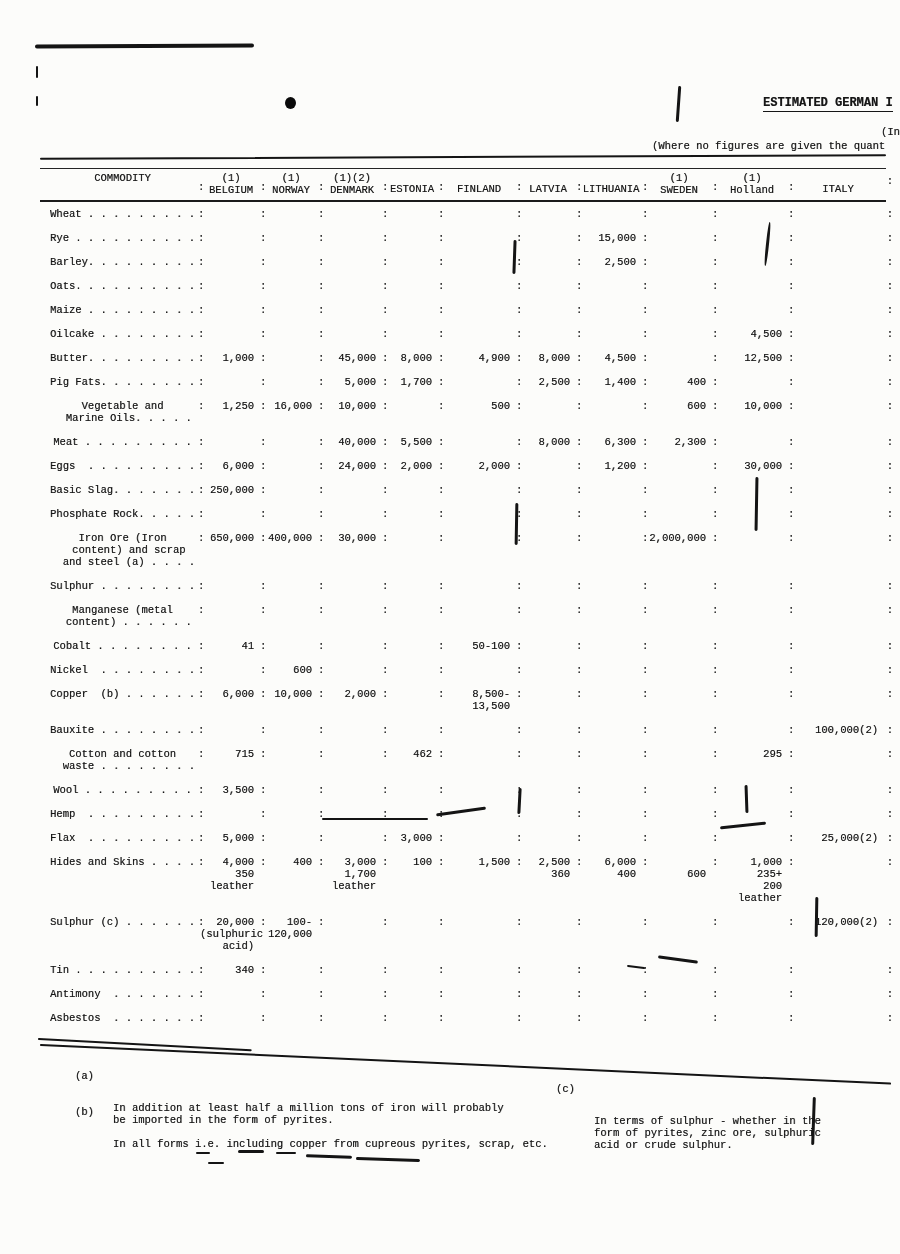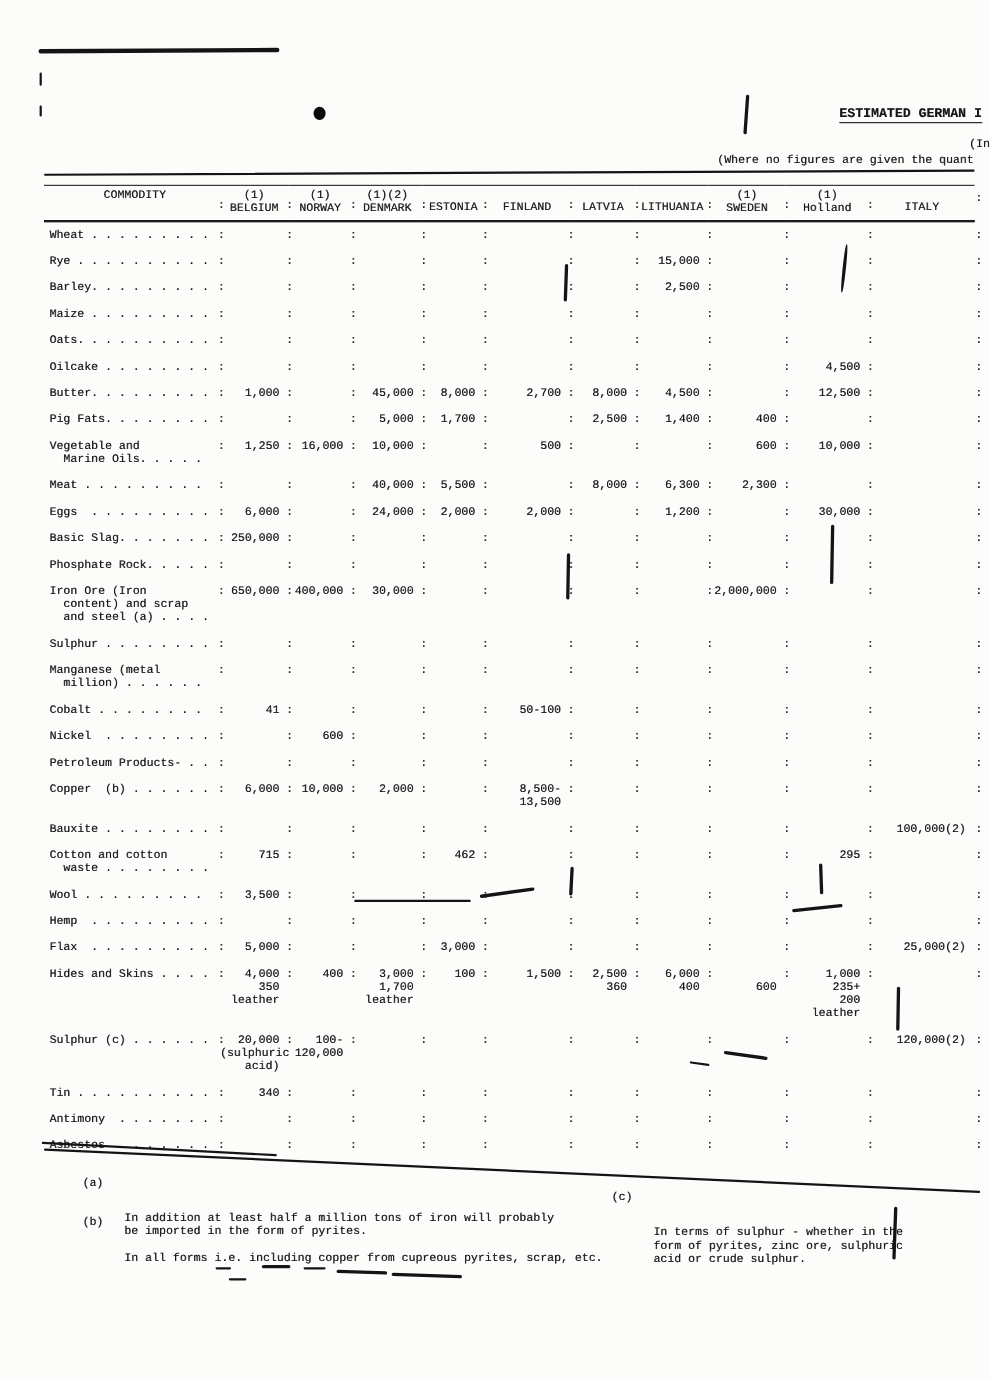--- a/index.html
+++ b/index.html
@@ -30,21 +30,21 @@
     padding:6px 8px 6px 0;position:relative;
     text-shadow:0.35px 0 0 rgba(25,25,25,.55);
   }
   .doc-table thead th{
     border-top:1.6px solid #242424;border-bottom:2.5px solid #1b1b1b;
     padding:3px 0 4px 0;text-align:center;
   }
   .doc-table thead .note{min-height:11px;text-align:center;}
   .doc-table tbody td{text-align:right;white-space:pre-wrap;}
   .doc-table td.c-commodity,.doc-table th.c-commodity{
-    text-align:left;white-space:pre-wrap;padding-left:5px;padding-right:0;
+    text-align:center;white-space:pre-wrap;padding-left:5px;padding-right:0;
   }
   .doc-table th.c-commodity{text-align:center;}
   .c-val::before{
     content:":";position:absolute;left:-2px;top:6px;color:#242424;
   }
   .doc-table thead .c-val::before{top:12px;}
   .col-italy::after{
     content:":";position:absolute;right:-7px;top:6px;color:#242424;
   }
   .col-commodity{width:160px;}
@@ -186,34 +186,34 @@
           <td class="c-val col-denmark"></td>
           <td class="c-val col-estonia"></td>
           <td class="c-val col-finland"></td>
           <td class="c-val col-latvia"></td>
           <td class="c-val col-lithuania">2,500</td>
           <td class="c-val col-sweden"></td>
           <td class="c-val col-holland"></td>
           <td class="c-val col-italy"></td>
         </tr>
         <tr>
+          <td class="c-commodity col-commodity">Oats. . . . . . . . . .</td>
+          <td class="c-val col-belgium"></td>
+          <td class="c-val col-norway"></td>
+          <td class="c-val col-denmark"></td>
+          <td class="c-val col-estonia"></td>
+          <td class="c-val col-finland"></td>
+          <td class="c-val col-latvia"></td>
+          <td class="c-val col-lithuania"></td>
+          <td class="c-val col-sweden"></td>
+          <td class="c-val col-holland"></td>
+          <td class="c-val col-italy"></td>
+        </tr>
+        <tr>
           <td class="c-commodity col-commodity">Maize . . . . . . . . .</td>
-          <td class="c-val col-belgium"></td>
-          <td class="c-val col-norway"></td>
-          <td class="c-val col-denmark"></td>
-          <td class="c-val col-estonia"></td>
-          <td class="c-val col-finland"></td>
-          <td class="c-val col-latvia"></td>
-          <td class="c-val col-lithuania"></td>
-          <td class="c-val col-sweden"></td>
-          <td class="c-val col-holland"></td>
-          <td class="c-val col-italy"></td>
-        </tr>
-        <tr>
-          <td class="c-commodity col-commodity">Oats. . . . . . . . . .</td>
           <td class="c-val col-belgium"></td>
           <td class="c-val col-norway"></td>
           <td class="c-val col-denmark"></td>
           <td class="c-val col-estonia"></td>
           <td class="c-val col-finland"></td>
           <td class="c-val col-latvia"></td>
           <td class="c-val col-lithuania"></td>
           <td class="c-val col-sweden"></td>
           <td class="c-val col-holland"></td>
           <td class="c-val col-italy"></td>
@@ -230,21 +230,21 @@
           <td class="c-val col-sweden"></td>
           <td class="c-val col-holland">4,500</td>
           <td class="c-val col-italy"></td>
         </tr>
         <tr>
           <td class="c-commodity col-commodity">Butter. . . . . . . . .</td>
           <td class="c-val col-belgium">1,000</td>
           <td class="c-val col-norway"></td>
           <td class="c-val col-denmark">45,000</td>
           <td class="c-val col-estonia">8,000</td>
-          <td class="c-val col-finland">2,700</td>
+          <td class="c-val col-finland">4,900</td>
           <td class="c-val col-latvia">8,000</td>
           <td class="c-val col-lithuania">4,500</td>
           <td class="c-val col-sweden"></td>
           <td class="c-val col-holland">12,500</td>
           <td class="c-val col-italy"></td>
         </tr>
         <tr>
           <td class="c-commodity col-commodity">Pig Fats. . . . . . . .</td>
           <td class="c-val col-belgium"></td>
           <td class="c-val col-norway"></td>
@@ -346,21 +346,21 @@
           <td class="c-val col-estonia"></td>
           <td class="c-val col-finland"></td>
           <td class="c-val col-latvia"></td>
           <td class="c-val col-lithuania"></td>
           <td class="c-val col-sweden"></td>
           <td class="c-val col-holland"></td>
           <td class="c-val col-italy"></td>
         </tr>
         <tr>
           <td class="c-commodity col-commodity">Manganese (metal
-  million) . . . . . .</td>
+  content) . . . . . .</td>
           <td class="c-val col-belgium"></td>
           <td class="c-val col-norway"></td>
           <td class="c-val col-denmark"></td>
           <td class="c-val col-estonia"></td>
           <td class="c-val col-finland"></td>
           <td class="c-val col-latvia"></td>
           <td class="c-val col-lithuania"></td>
           <td class="c-val col-sweden"></td>
           <td class="c-val col-holland"></td>
           <td class="c-val col-italy"></td>
@@ -375,33 +375,20 @@
           <td class="c-val col-latvia"></td>
           <td class="c-val col-lithuania"></td>
           <td class="c-val col-sweden"></td>
           <td class="c-val col-holland"></td>
           <td class="c-val col-italy"></td>
         </tr>
         <tr>
           <td class="c-commodity col-commodity">Nickel  . . . . . . . .</td>
           <td class="c-val col-belgium"></td>
           <td class="c-val col-norway">600</td>
-          <td class="c-val col-denmark"></td>
-          <td class="c-val col-estonia"></td>
-          <td class="c-val col-finland"></td>
-          <td class="c-val col-latvia"></td>
-          <td class="c-val col-lithuania"></td>
-          <td class="c-val col-sweden"></td>
-          <td class="c-val col-holland"></td>
-          <td class="c-val col-italy"></td>
-        </tr>
-        <tr>
-          <td class="c-commodity col-commodity">Petroleum Products- . .</td>
-          <td class="c-val col-belgium"></td>
-          <td class="c-val col-norway"></td>
           <td class="c-val col-denmark"></td>
           <td class="c-val col-estonia"></td>
           <td class="c-val col-finland"></td>
           <td class="c-val col-latvia"></td>
           <td class="c-val col-lithuania"></td>
           <td class="c-val col-sweden"></td>
           <td class="c-val col-holland"></td>
           <td class="c-val col-italy"></td>
         </tr>
         <tr>

